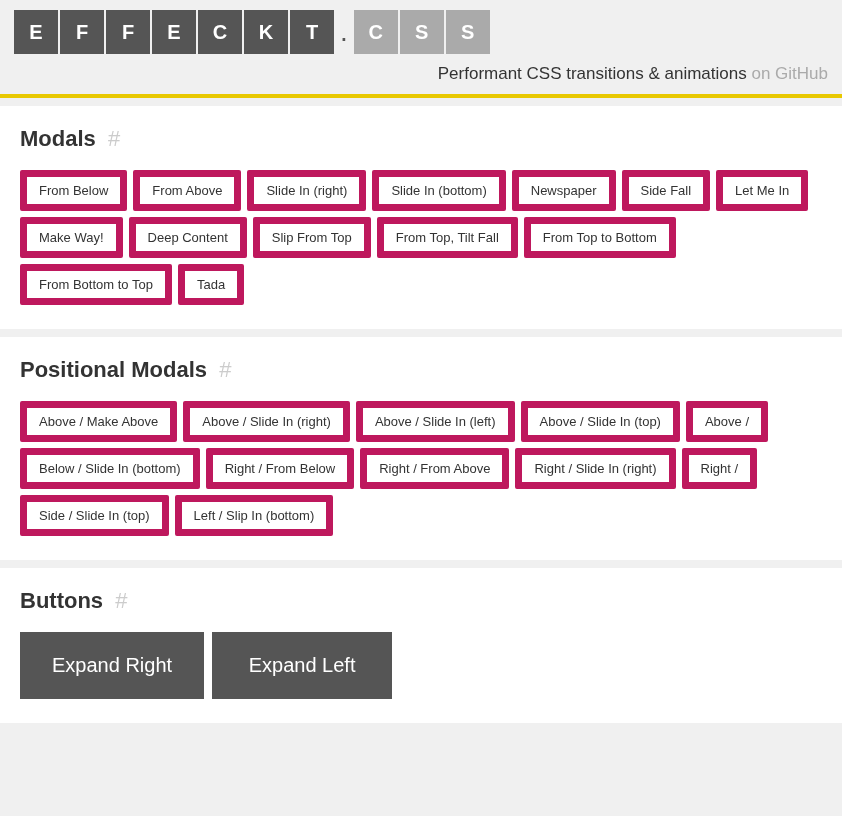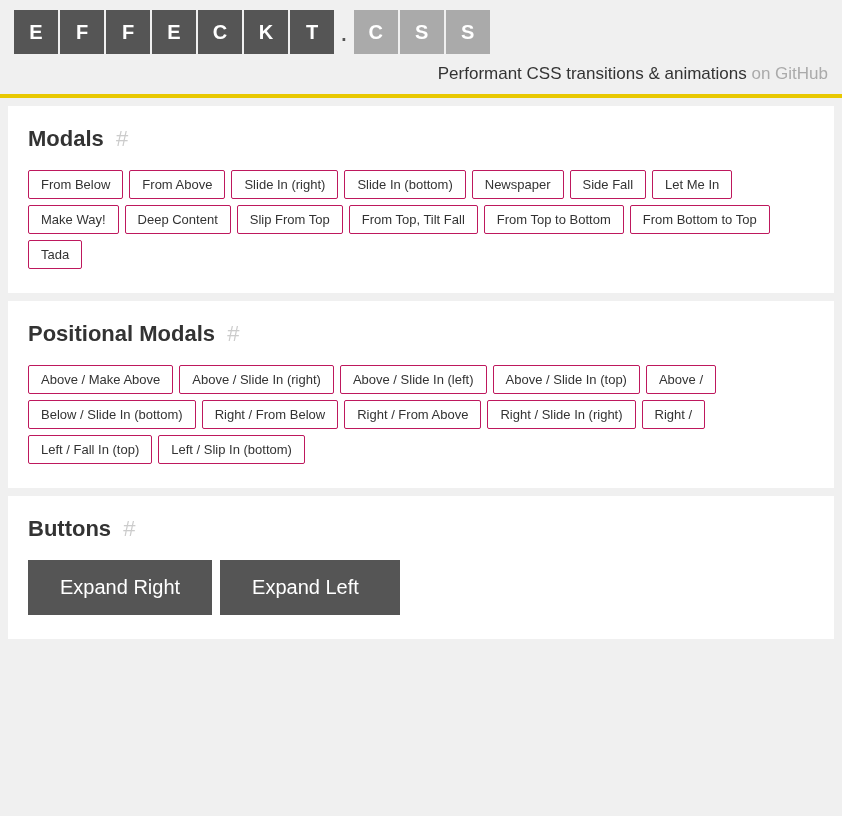--- a/index.html
+++ b/index.html
@@ -46,21 +46,21 @@
       padding-bottom: 10px;
       text-align: right;
     }
     .tagline .github {
       color: #aaa;
     }
 
     
     .section {
       background: #fff;
-      margin: 8px 8px;
+      margin: 8px 0;
       padding: 20px 20px 24px 20px;
     }
 
     .section-title {
       font-size: 22px;
       font-weight: bold;
       color: #333;
       margin-bottom: 18px;
     }
     .section-title .hash {
@@ -72,45 +72,45 @@
     
     .btn-group {
       display: flex;
       flex-wrap: wrap;
       gap: 6px;
     }
 
     .effect-btn {
       display: inline-block;
       padding: 6px 12px;
-      border: 1px solid #be185d;
+      border: 7px solid #be185d;
       background: #fff;
       color: #333;
       font-size: 13px;
       cursor: pointer;
       border-radius: 2px;
       white-space: nowrap;
     }
 
     
     .big-btn-row {
       display: flex;
       gap: 8px;
       flex-wrap: wrap;
     }
     .big-btn {
       background: #555;
       color: #fff;
       font-size: 20px;
       font-weight: normal;
-      padding: 16px 32px;
+      padding: 22px 32px;
       border: none;
       cursor: pointer;
       min-width: 180px;
-      text-align: left;
+      text-align: center;
     }
   </style>
 </head>
 <body>
 
 <div class="header">
   <div class="logo-row">
     <span class="logo-letter">E</span>
     <span class="logo-letter">F</span>
     <span class="logo-letter">F</span>
@@ -159,21 +159,21 @@
     <button class="effect-btn">Above / Make Above</button>
     <button class="effect-btn">Above / Slide In (right)</button>
     <button class="effect-btn">Above / Slide In (left)</button>
     <button class="effect-btn">Above / Slide In (top)</button>
     <button class="effect-btn">Above /</button>
     <button class="effect-btn">Below / Slide In (bottom)</button>
     <button class="effect-btn">Right / From Below</button>
     <button class="effect-btn">Right / From Above</button>
     <button class="effect-btn">Right / Slide In (right)</button>
     <button class="effect-btn">Right /</button>
-    <button class="effect-btn">Left / Fall In (top)</button>
+    <button class="effect-btn">Side / Slide In (top)</button>
     <button class="effect-btn">Left / Slip In (bottom)</button>
   </div>
 </div>
 
 <div class="section">
   <div class="section-title">
     Buttons <span class="hash">#</span>
   </div>
   <div class="big-btn-row">
     <button class="big-btn">Expand Right</button>

